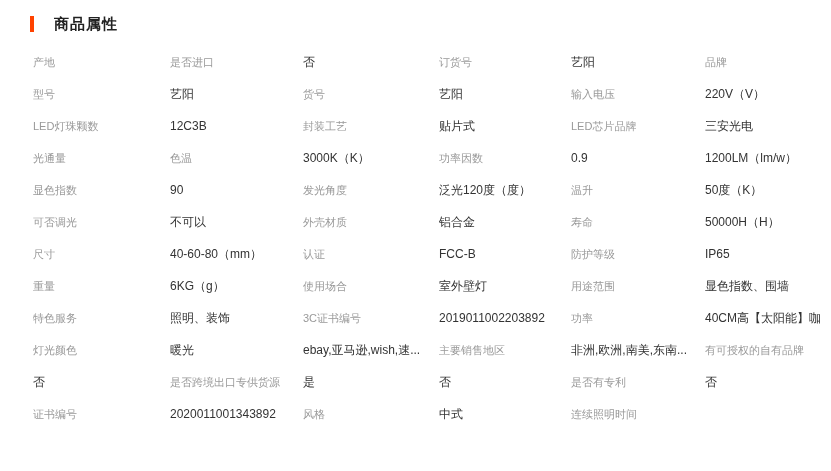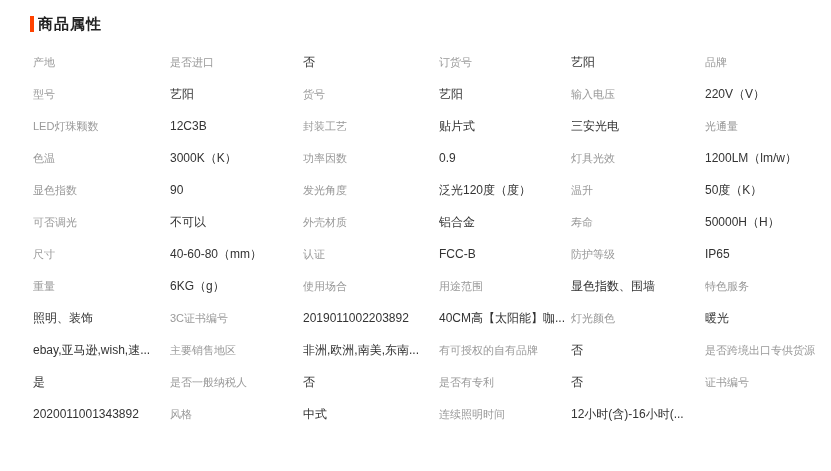--- a/index.html
+++ b/index.html
@@ -10,21 +10,21 @@
   }
   html,body{margin:0;padding:0;background:#ffffff;}
   body{
     width:831px;height:471px;overflow:hidden;
     font-family:"Liberation Sans","DejaVu Sans",sans-serif;
     -webkit-font-smoothing:antialiased;
   }
   .page{position:relative;width:831px;height:471px;background:#ffffff;}
   .section-header{
     position:absolute;left:30px;top:14px;
-    display:flex;align-items:center;gap:4px;height:20px;
+    display:flex;align-items:center;gap:20px;height:20px;
   }
   .accent{
     display:inline-block;width:4px;height:16px;
     background:var(--accent);
   }
   .section-title{
     margin:0;font-size:15px;line-height:20px;font-weight:bold;color:var(--title);
     letter-spacing:1px;
   }
   .attr-table{
@@ -72,31 +72,31 @@
 
   <div class="cell-label">输入电压</div>
   <div class="cell-value">220V（V）</div>
 
   <div class="cell-label">LED灯珠颗数</div>
   <div class="cell-value">12C3B</div>
 
   <div class="cell-label">封装工艺</div>
   <div class="cell-value">贴片式</div>
 
+  <div class="cell-label">LED芯片品牌</div>
   <div class="cell-value">三安光电</div>
 
   <div class="cell-label">光通量</div>
 
   <div class="cell-label">色温</div>
   <div class="cell-value">3000K（K）</div>
 
   <div class="cell-label">功率因数</div>
   <div class="cell-value">0.9</div>
 
-  <div class="cell-label">灯具光效</div>
   <div class="cell-value">1200LM（lm/w）</div>
 
   <div class="cell-label">显色指数</div>
   <div class="cell-value">90</div>
 
   <div class="cell-label">发光角度</div>
   <div class="cell-value">泛光120度（度）</div>
 
   <div class="cell-label">温升</div>
   <div class="cell-value">50度（K）</div>
@@ -116,54 +116,54 @@
   <div class="cell-label">认证</div>
   <div class="cell-value">FCC-B</div>
 
   <div class="cell-label">防护等级</div>
   <div class="cell-value">IP65</div>
 
   <div class="cell-label">重量</div>
   <div class="cell-value">6KG（g）</div>
 
   <div class="cell-label">使用场合</div>
+  <div class="cell-value">室外壁灯</div>
 
   <div class="cell-label">用途范围</div>
   <div class="cell-value">显色指数、围墙</div>
 
   <div class="cell-label">特色服务</div>
   <div class="cell-value">照明、装饰</div>
 
   <div class="cell-label">3C证书编号</div>
   <div class="cell-value">2019011002203892</div>
 
+  <div class="cell-label">功率</div>
   <div class="cell-value">40CM高【太阳能】咖...</div>
 
   <div class="cell-label">灯光颜色</div>
   <div class="cell-value">暖光</div>
 
   <div class="cell-value">ebay,亚马逊,wish,速...</div>
 
   <div class="cell-label">主要销售地区</div>
   <div class="cell-value">非洲,欧洲,南美,东南...</div>
 
   <div class="cell-label">有可授权的自有品牌</div>
   <div class="cell-value">否</div>
 
   <div class="cell-label">是否跨境出口专供货源</div>
   <div class="cell-value">是</div>
 
-  <div class="cell-label">是否一般纳税人</div>
   <div class="cell-value">否</div>
 
   <div class="cell-label">是否有专利</div>
   <div class="cell-value">否</div>
 
   <div class="cell-label">证书编号</div>
   <div class="cell-value">2020011001343892</div>
 
   <div class="cell-label">风格</div>
   <div class="cell-value">中式</div>
 
   <div class="cell-label">连续照明时间</div>
-  <div class="cell-value">12小时(含)-16小时(...</div>
 </div>
 </div>
 
 </body></html>

